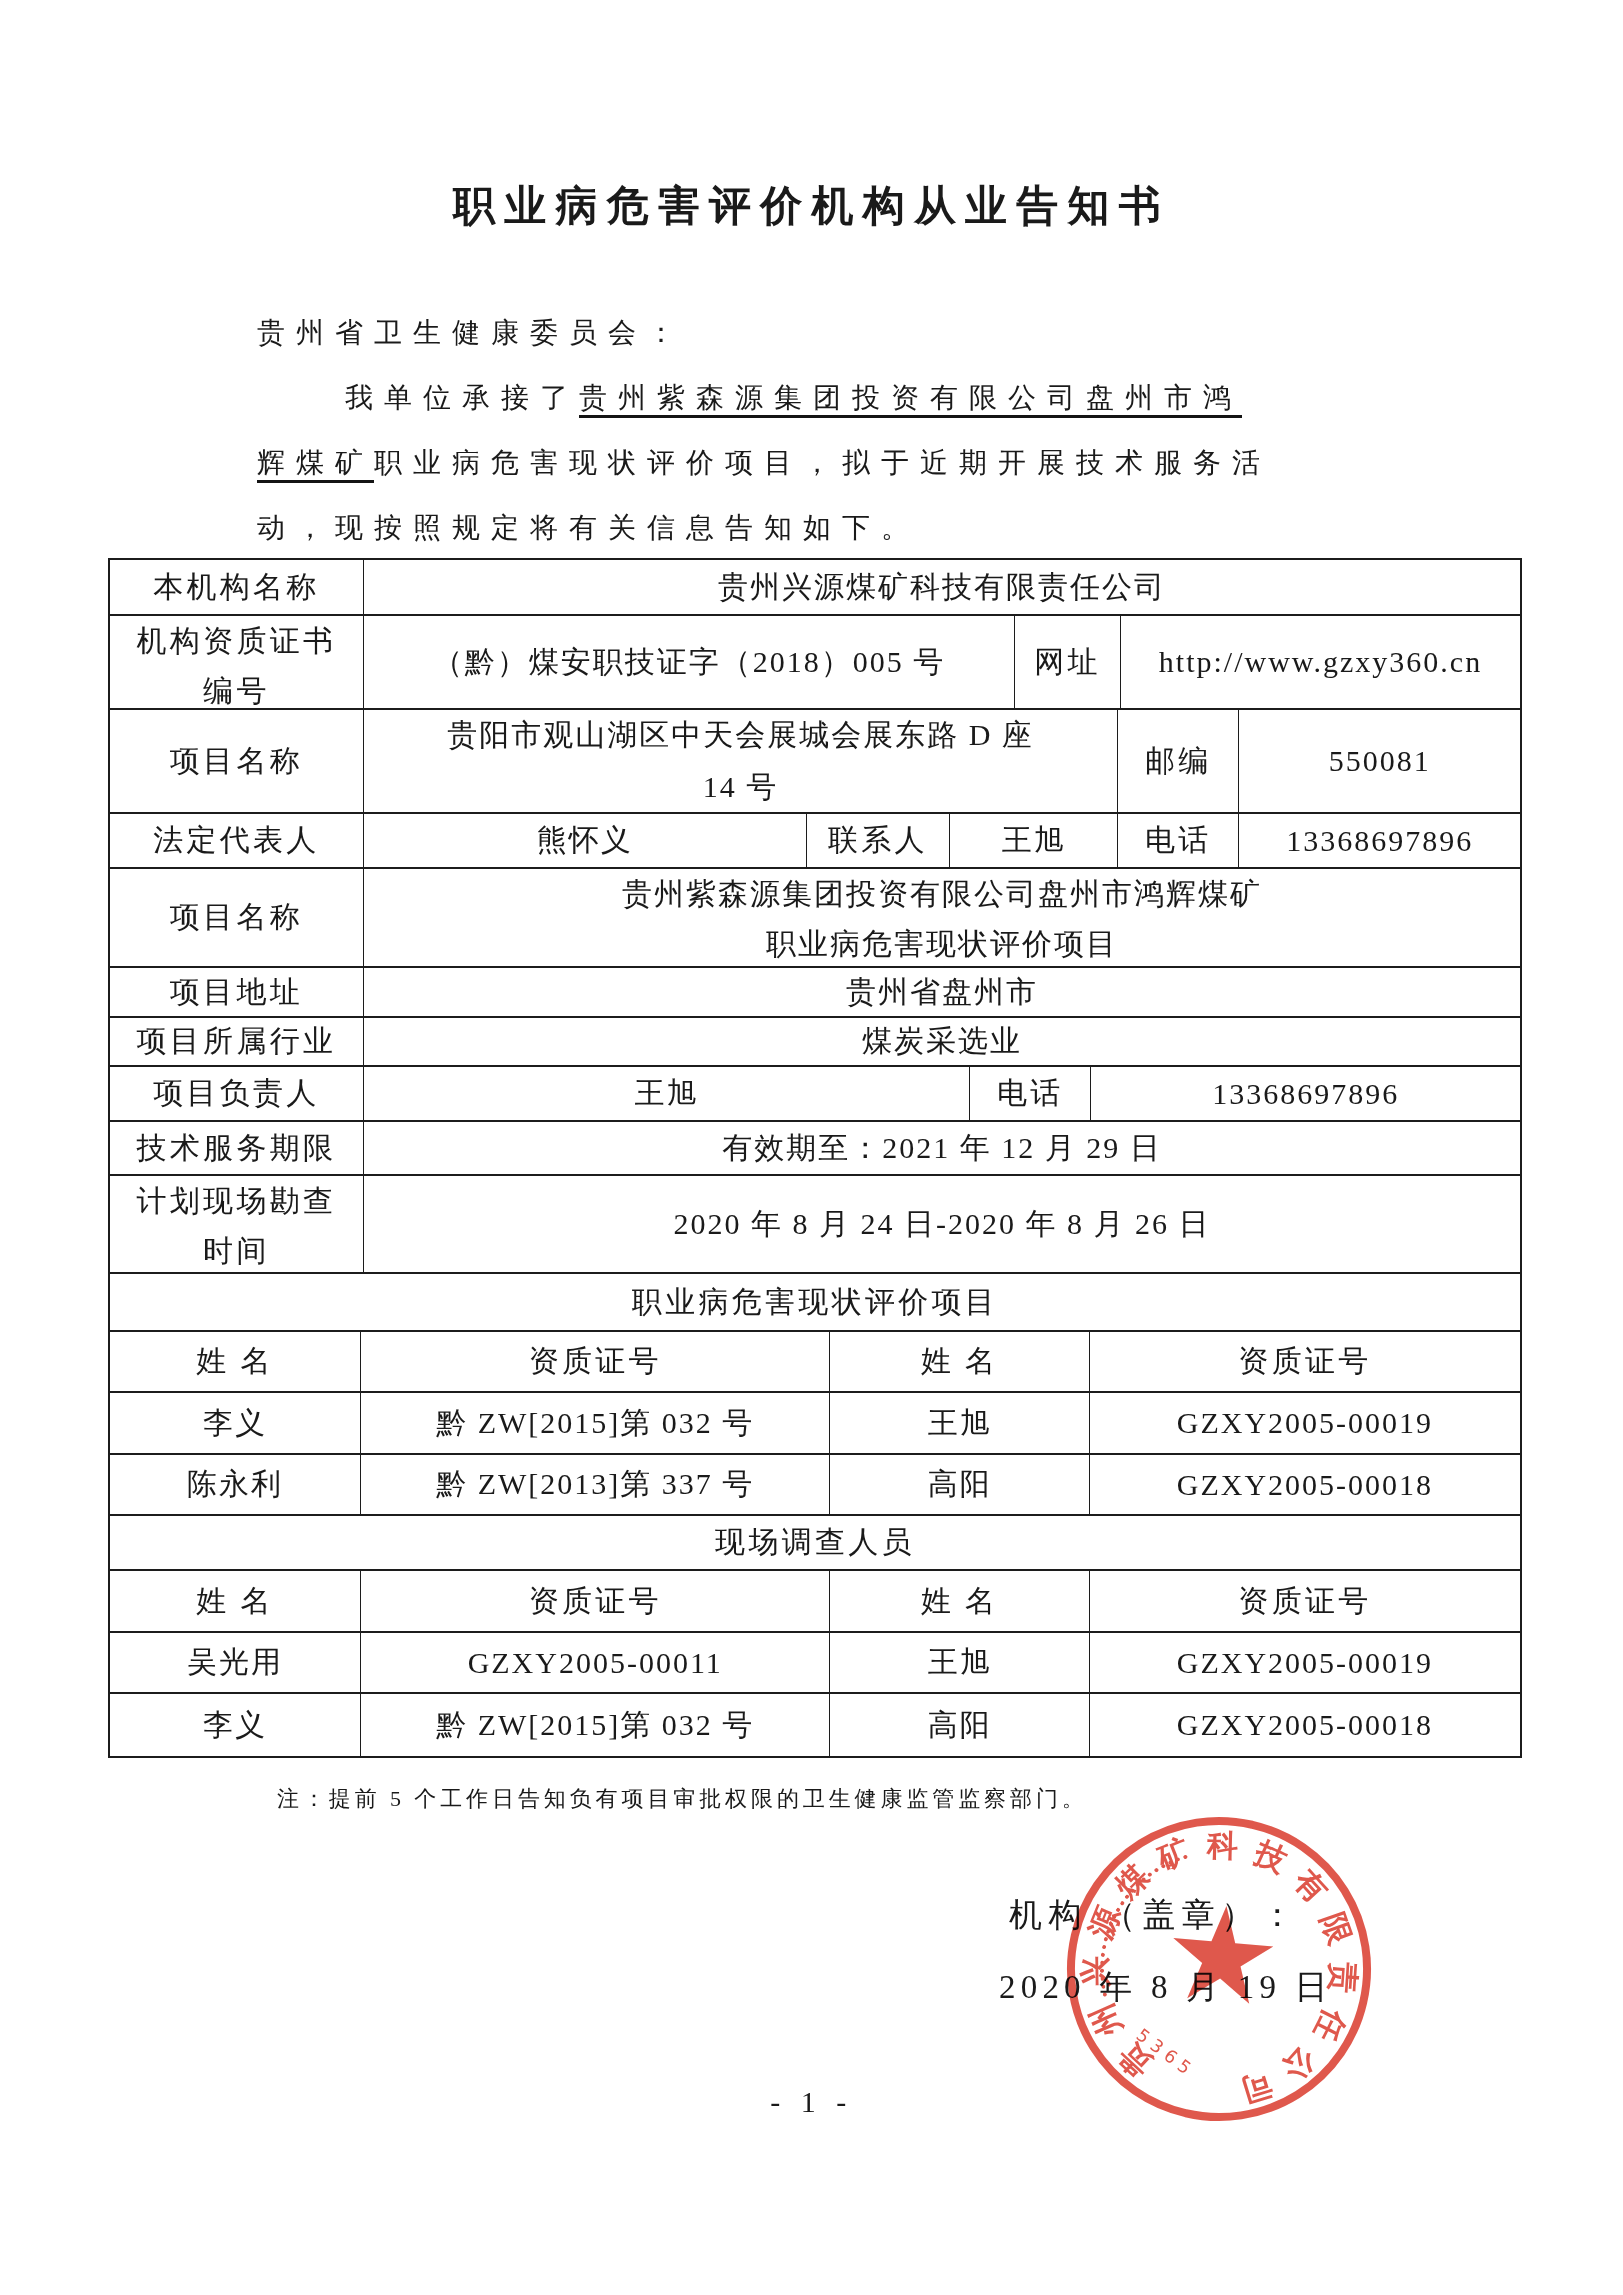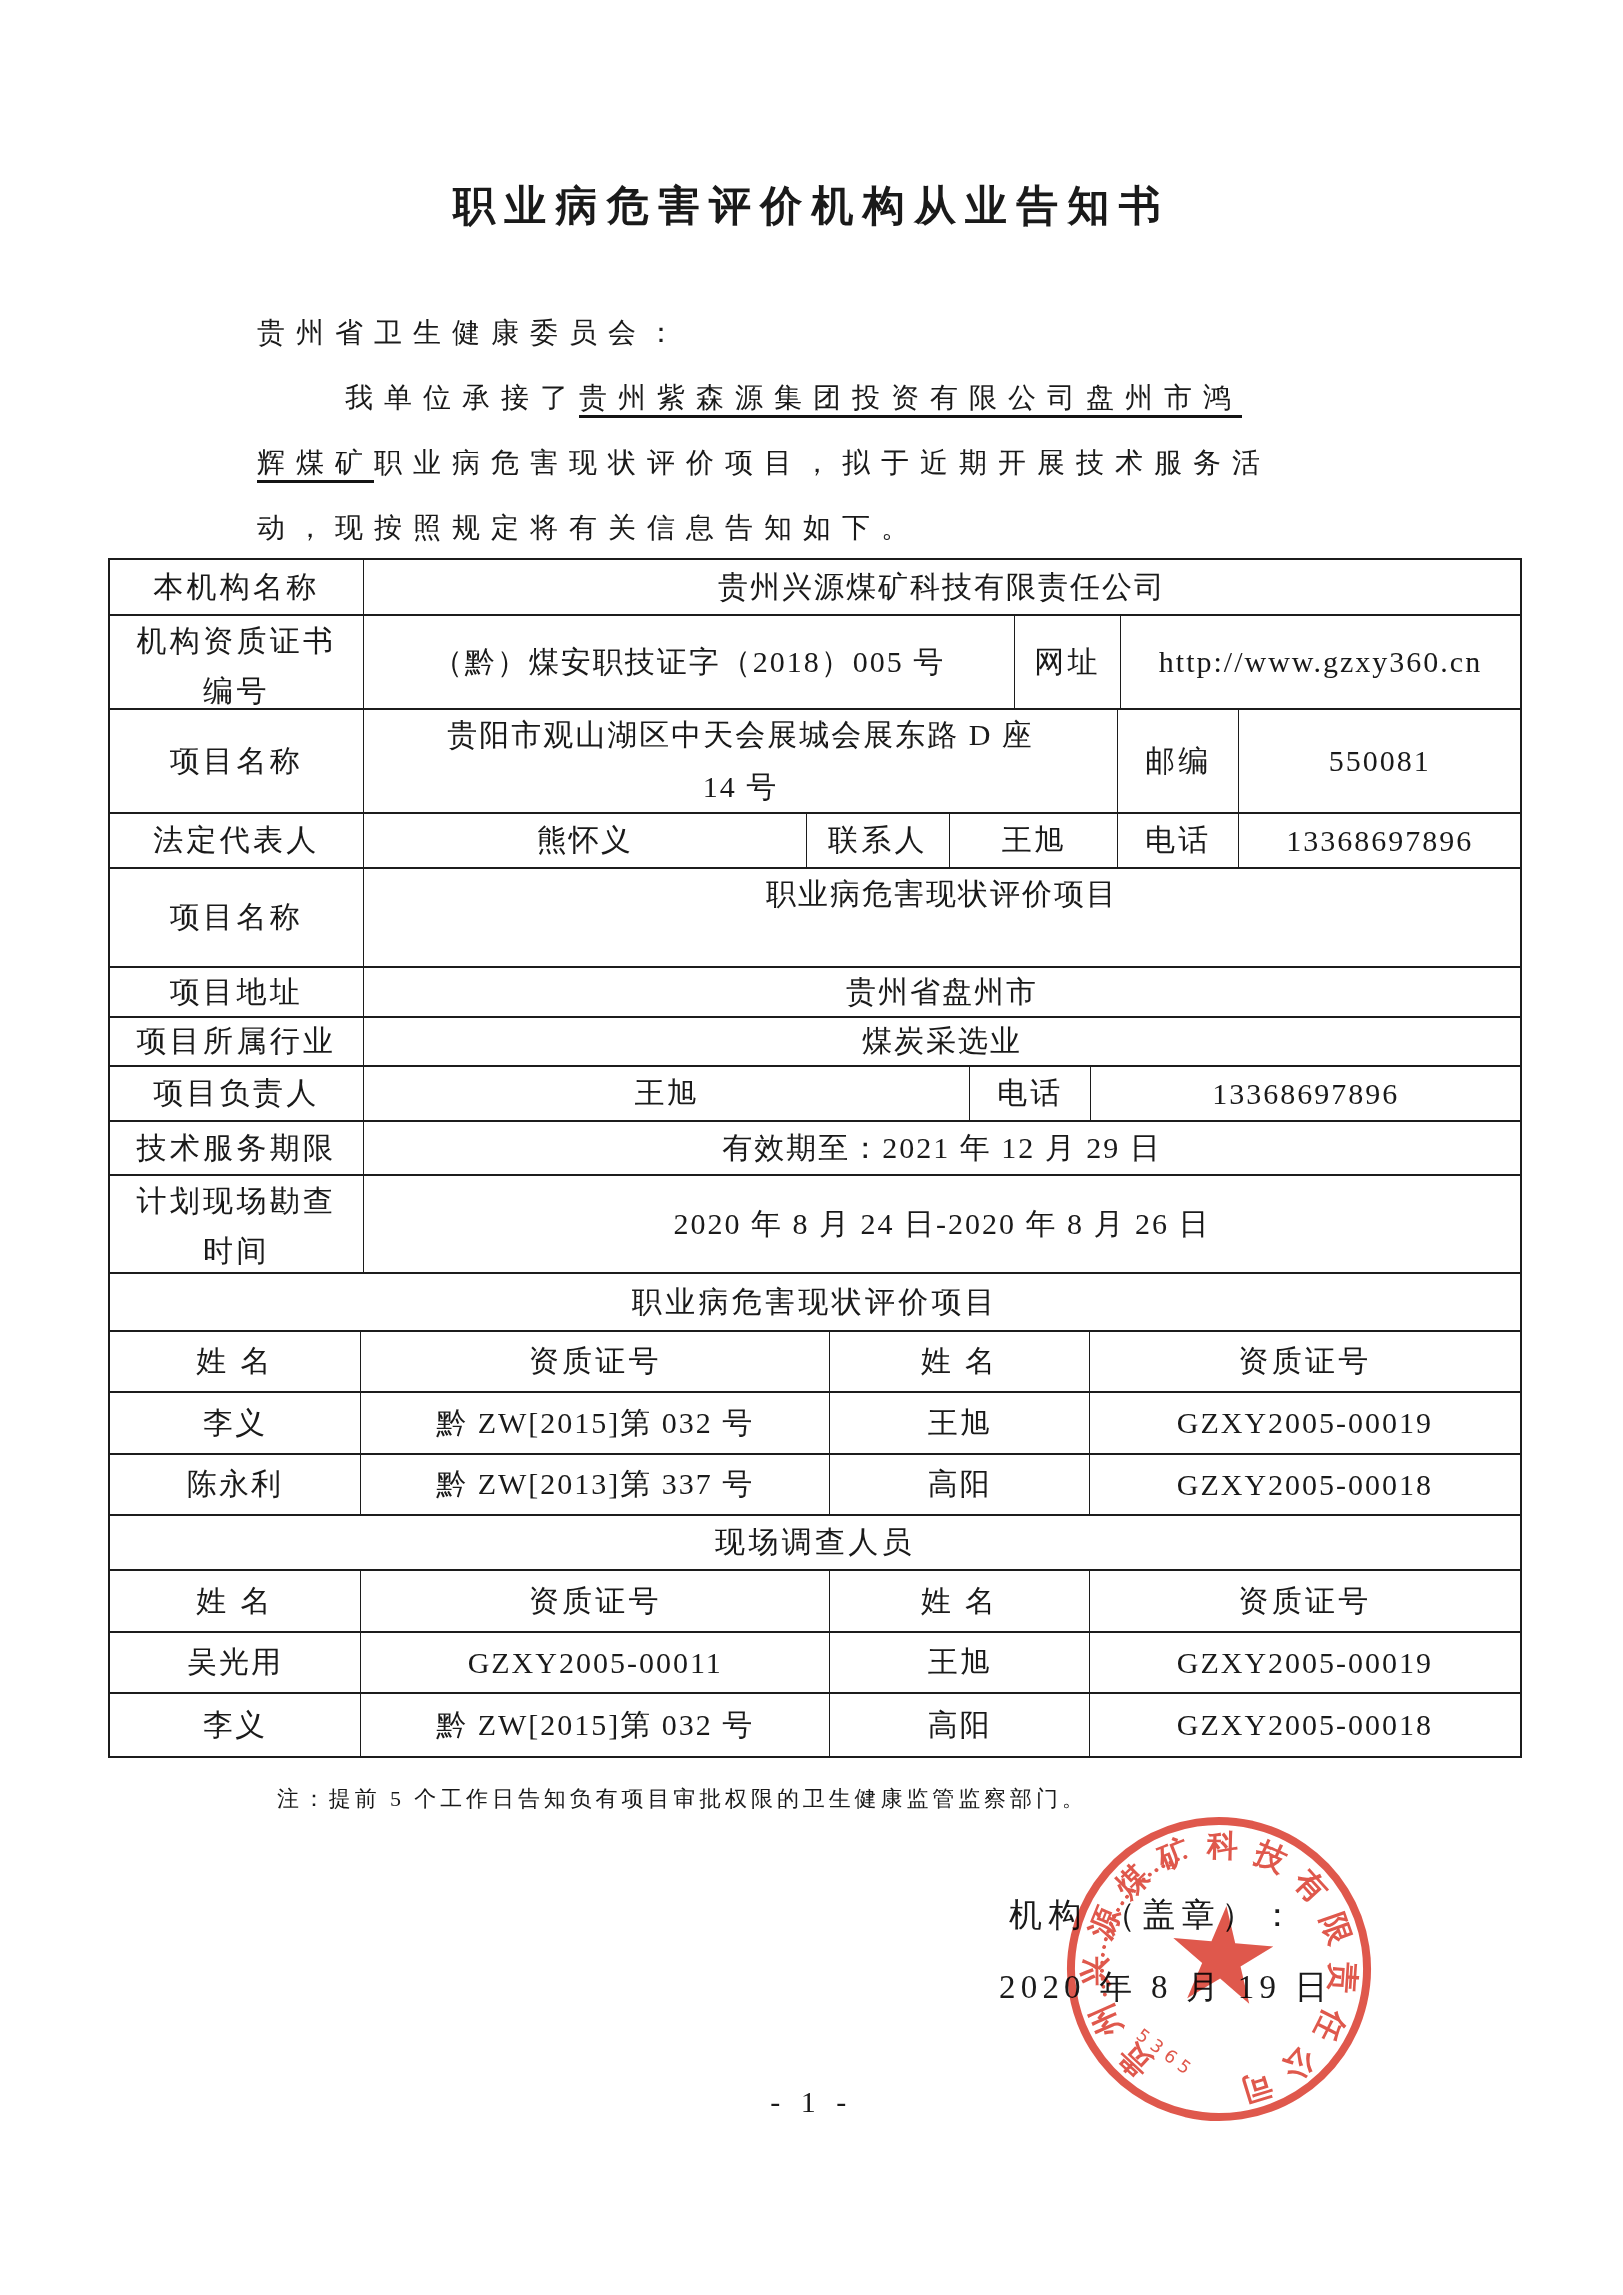--- a/index.html
+++ b/index.html
@@ -140,20 +140,21 @@
       <div class="td" style="width:31.4%">熊怀义</div>
       <div class="td lab" style="width:10.2%">联系人</div>
       <div class="td" style="width:11.9%">王旭</div>
       <div class="td lab" style="width:8.6%">电话</div>
       <div class="td grow">13368697896</div>
     </div>
 
     <div class="tr" style="height:99px">
       <div class="td lab" style="width:18%">项目名称</div>
       <div class="td grow ml">
+        <span class="ln">贵州紫森源集团投资有限公司盘州市鸿辉煤矿</span>
         <span class="ln">职业病危害现状评价项目</span>
       </div>
     </div>
 
     <div class="tr" style="height:50px">
       <div class="td lab" style="width:18%">项目地址</div>
       <div class="td grow">贵州省盘州市</div>
     </div>
 
     <div class="tr" style="height:49px">

